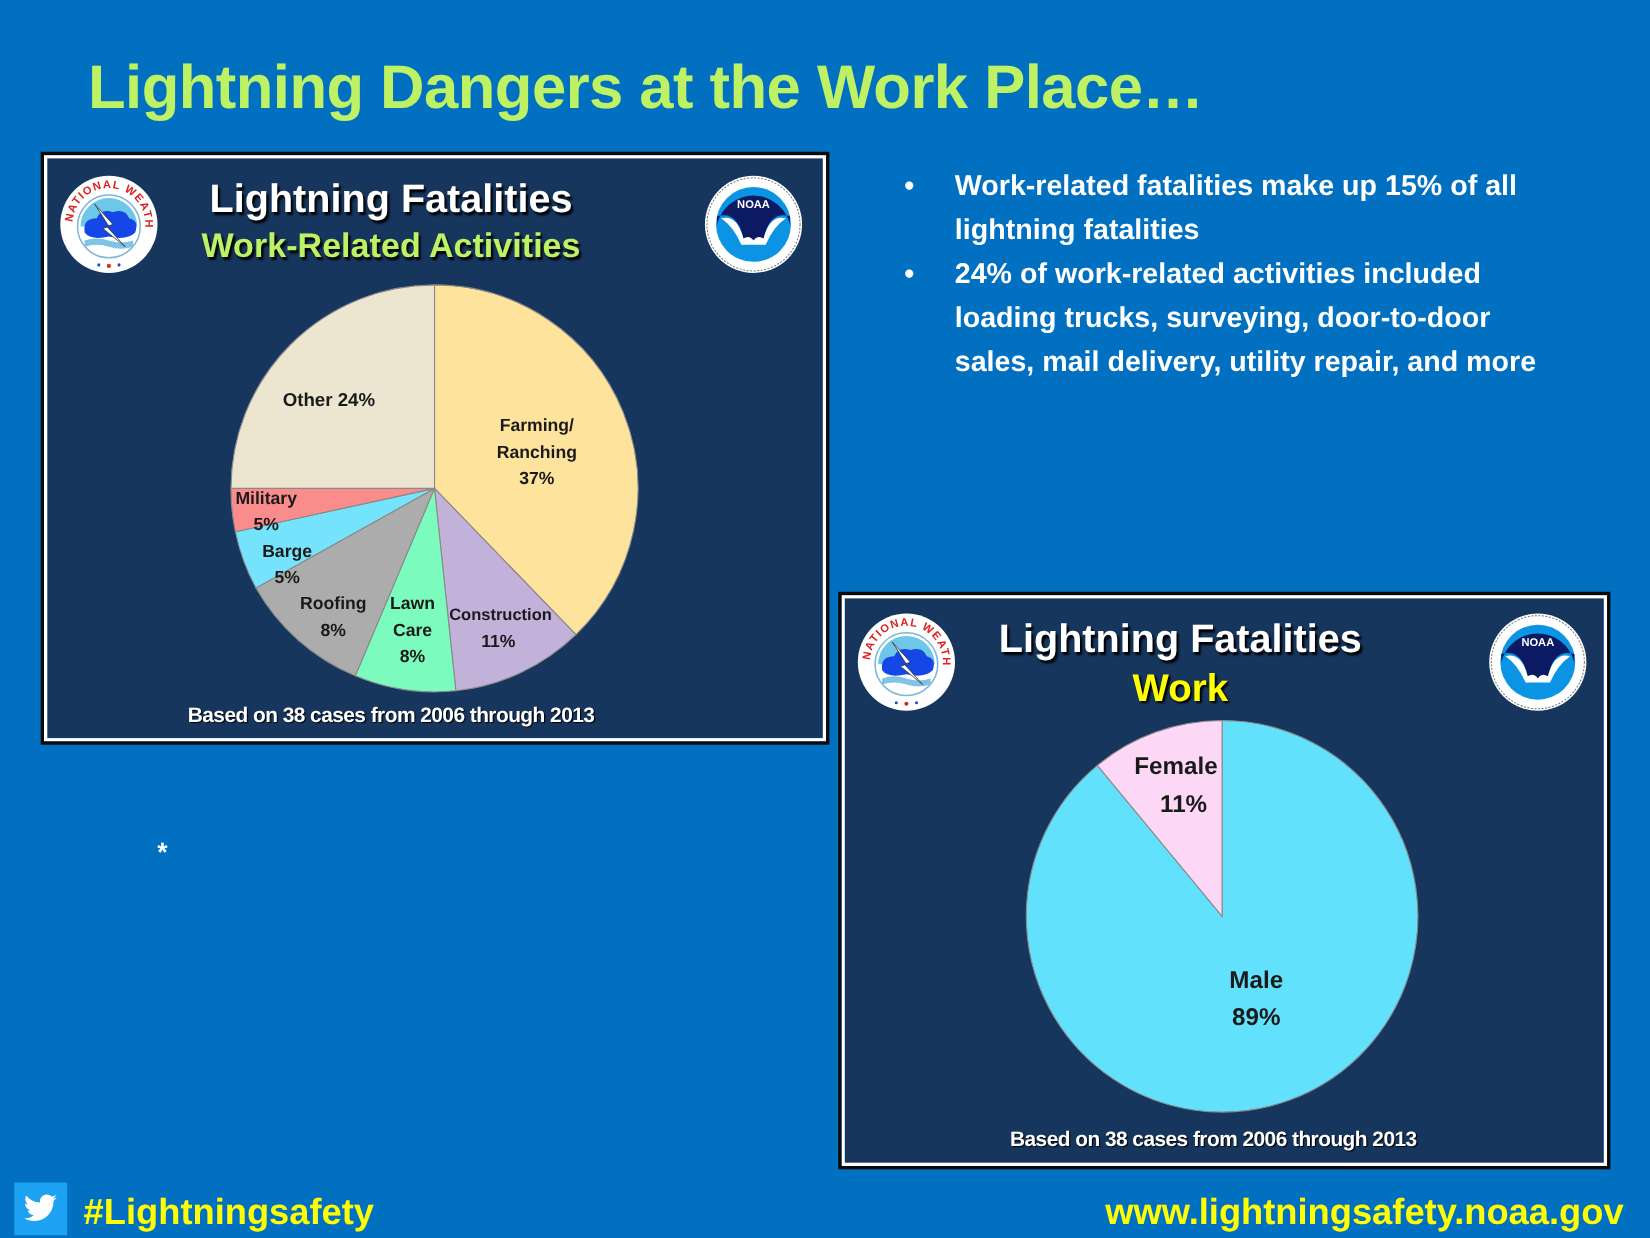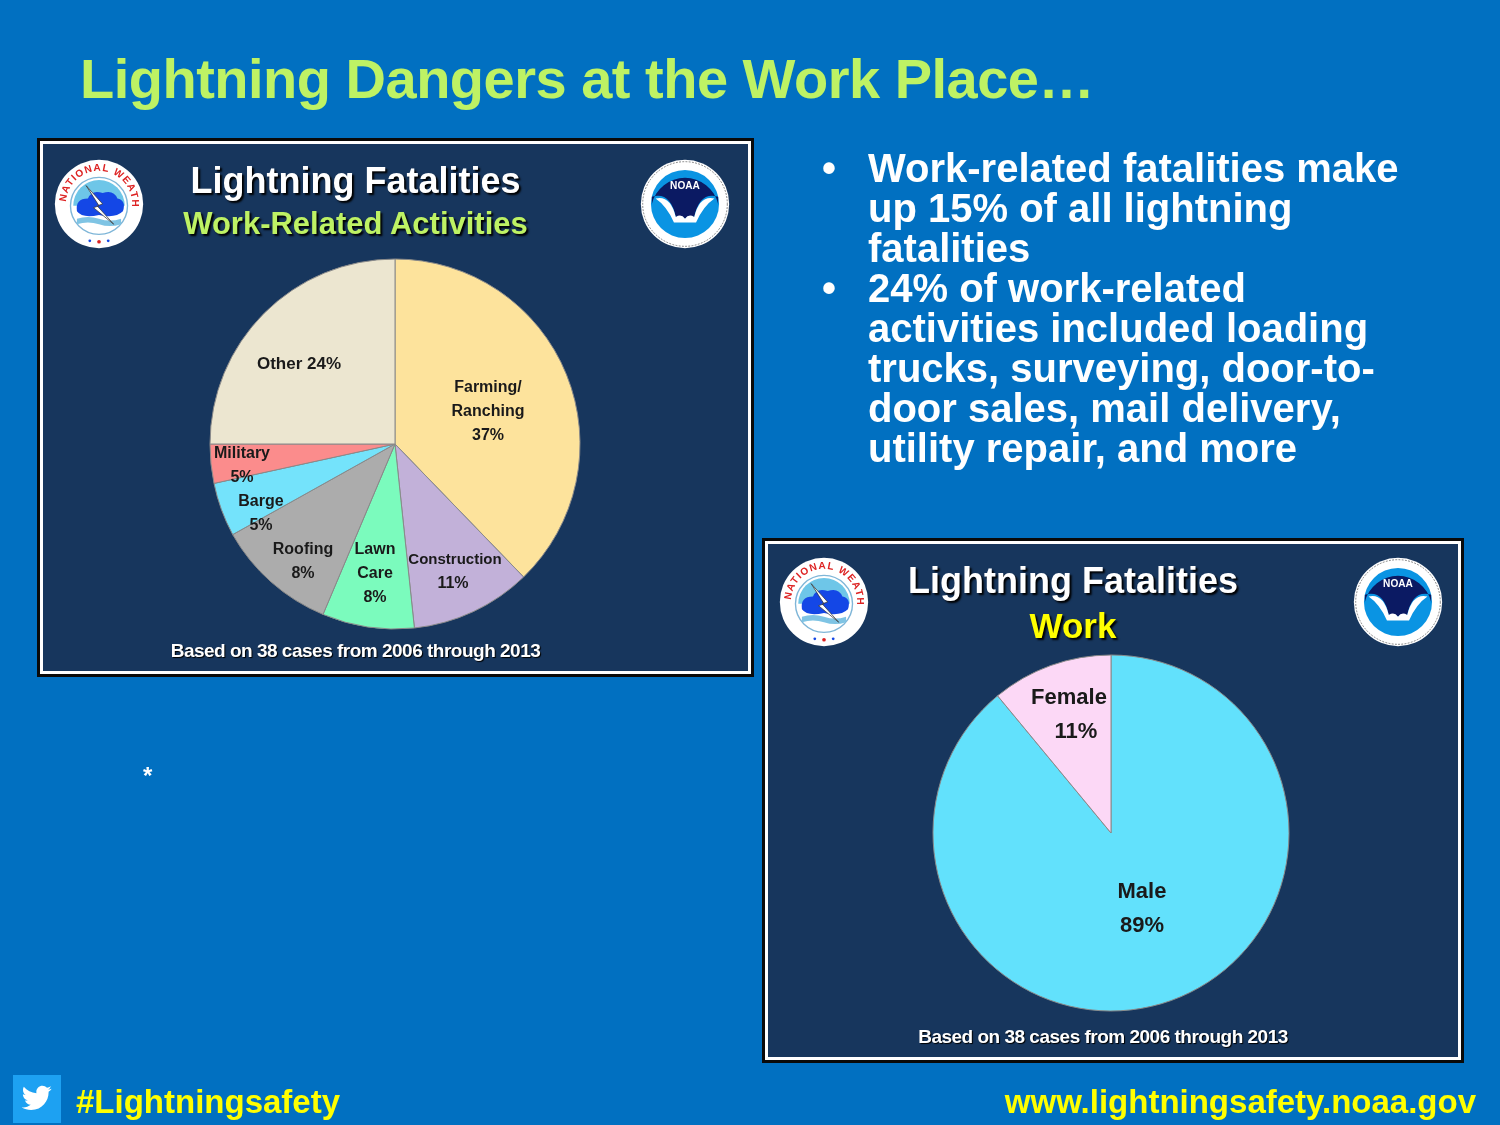--- a/index.html
+++ b/index.html
@@ -30,21 +30,21 @@
 
   .pie { position: absolute; }
   .panel1 .pie { left: 162px; top: 110px; width: 380px; height: 380px; }
   .panel2 .pie { left: 162px; top: 108px; width: 362px; height: 362px; }
 
   .pie-label { font-family: "Liberation Sans", sans-serif; font-weight: bold; fill: #1a1a1a; text-anchor: middle; }
 
   .bullets { position: absolute; list-style: none; font-weight: bold; color: #fff; }
   .bullets li { position: relative; padding-left: 46px; }
   .bullets li::before { content: "•"; position: absolute; left: 0; top: 0; }
-  .bullets-right { left: 822px; top: 148px; width: 600px; font-size: 40px; line-height: 40px; }
+  .bullets-right { left: 822px; top: 148px; width: 600px; font-size: 26px; line-height: 40px; }
   .bullets-left { left: 20px; top: 735px; width: 680px; font-size: 30px; line-height: 40px; }
   .asterisk { position: absolute; left: 143px; top: 762px; font-size: 24px; font-weight: bold; color: #fff; }
 
   .twitter-box { position: absolute; left: 13px; top: 1075px; width: 48px; height: 48px; background: #1da1f2; display: flex; align-items: center; justify-content: center; }
   .hashtag { position: absolute; left: 76px; top: 1083px; font-size: 33px; font-weight: bold; color: #ffff00; }
   .website { position: absolute; right: 24px; top: 1083px; font-size: 33px; font-weight: bold; color: #ffff00; }
 </style>
 </head>
 <body>
 

